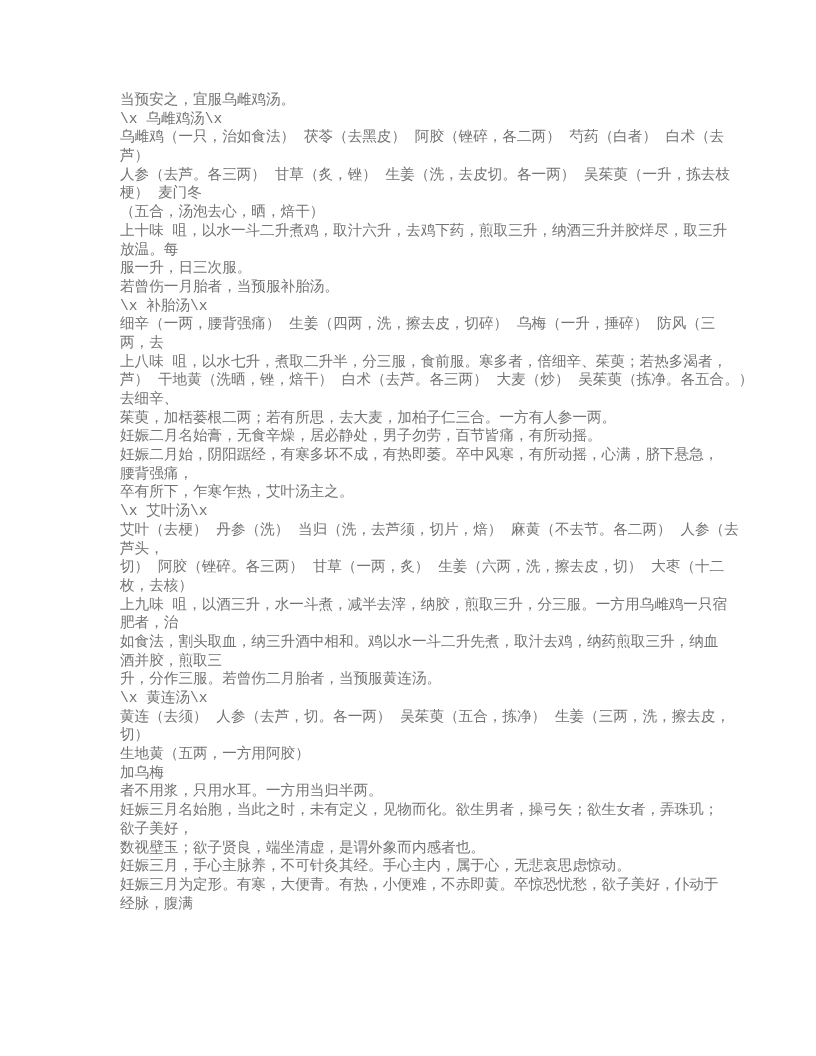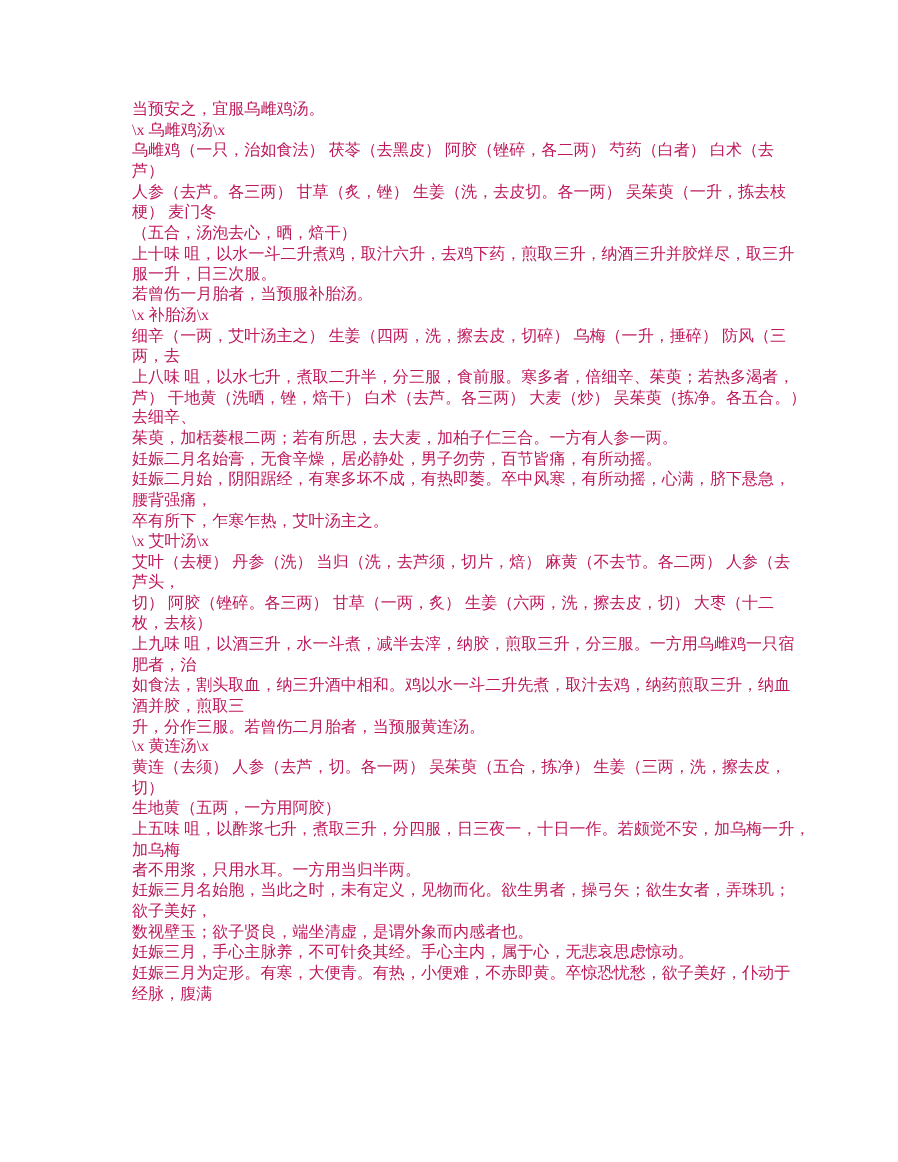--- a/index.html
+++ b/index.html
@@ -2,43 +2,44 @@
 <html><head>
 <meta charset="utf-8">
 <style>
   html, body { margin: 0; padding: 0; background: #ffffff; }
   body { width: 816px; height: 1056px; position: relative; overflow: hidden; }
   .page {
     position: absolute;
     left: 120px;
     top: 91px;
     width: 580px;
-    font-family: Liberation Serif, serif;
+    font-family: Liberation Mono, monospace;
     font-size: 14.6px;
     line-height: 18.7px;
-    color: #be185d;
+    color: #737373;
   }
   .line { white-space: nowrap; height: 18.7px; }
 </style>
 </head>
 <body>
 
 <div class="page">
   <div class="line">当预安之，宜服乌雌鸡汤。</div>
   <div class="line">\x 乌雌鸡汤\x</div>
   <div class="line">乌雌鸡（一只，治如食法） 茯苓（去黑皮） 阿胶（锉碎，各二两） 芍药（白者） 白术（去</div>
   <div class="line">芦）</div>
   <div class="line">人参（去芦。各三两） 甘草（炙，锉） 生姜（洗，去皮切。各一两） 吴茱萸（一升，拣去枝</div>
   <div class="line">梗） 麦门冬</div>
   <div class="line">（五合，汤泡去心，晒，焙干）</div>
   <div class="line">上十味 咀，以水一斗二升煮鸡，取汁六升，去鸡下药，煎取三升，纳酒三升并胶烊尽，取三升</div>
+  <div class="line">放温。每</div>
   <div class="line">服一升，日三次服。</div>
   <div class="line">若曾伤一月胎者，当预服补胎汤。</div>
   <div class="line">\x 补胎汤\x</div>
-  <div class="line">细辛（一两，艾叶汤主之） 生姜（四两，洗，擦去皮，切碎） 乌梅（一升，捶碎） 防风（三</div>
+  <div class="line">细辛（一两，腰背强痛） 生姜（四两，洗，擦去皮，切碎） 乌梅（一升，捶碎） 防风（三</div>
   <div class="line">两，去</div>
   <div class="line">上八味 咀，以水七升，煮取二升半，分三服，食前服。寒多者，倍细辛、茱萸；若热多渴者，</div>
   <div class="line">芦） 干地黄（洗晒，锉，焙干） 白术（去芦。各三两） 大麦（炒） 吴茱萸（拣净。各五合。）</div>
   <div class="line">去细辛、</div>
   <div class="line">茱萸，加栝蒌根二两；若有所思，去大麦，加柏子仁三合。一方有人参一两。</div>
   <div class="line">妊娠二月名始膏，无食辛燥，居必静处，男子勿劳，百节皆痛，有所动摇。</div>
   <div class="line">妊娠二月始，阴阳踞经，有寒多坏不成，有热即萎。卒中风寒，有所动摇，心满，脐下悬急，</div>
   <div class="line">腰背强痛，</div>
   <div class="line">卒有所下，乍寒乍热，艾叶汤主之。</div>
   <div class="line">\x 艾叶汤\x</div>
@@ -48,21 +49,20 @@
   <div class="line">枚，去核）</div>
   <div class="line">上九味 咀，以酒三升，水一斗煮，减半去滓，纳胶，煎取三升，分三服。一方用乌雌鸡一只宿</div>
   <div class="line">肥者，治</div>
   <div class="line">如食法，割头取血，纳三升酒中相和。鸡以水一斗二升先煮，取汁去鸡，纳药煎取三升，纳血</div>
   <div class="line">酒并胶，煎取三</div>
   <div class="line">升，分作三服。若曾伤二月胎者，当预服黄连汤。</div>
   <div class="line">\x 黄连汤\x</div>
   <div class="line">黄连（去须） 人参（去芦，切。各一两） 吴茱萸（五合，拣净） 生姜（三两，洗，擦去皮，</div>
   <div class="line">切）</div>
   <div class="line">生地黄（五两，一方用阿胶）</div>
-  <div class="line">上五味 咀，以酢浆七升，煮取三升，分四服，日三夜一，十日一作。若颇觉不安，加乌梅一升，</div>
   <div class="line">加乌梅</div>
   <div class="line">者不用浆，只用水耳。一方用当归半两。</div>
   <div class="line">妊娠三月名始胞，当此之时，未有定义，见物而化。欲生男者，操弓矢；欲生女者，弄珠玑；</div>
   <div class="line">欲子美好，</div>
   <div class="line">数视壁玉；欲子贤良，端坐清虚，是谓外象而内感者也。</div>
   <div class="line">妊娠三月，手心主脉养，不可针灸其经。手心主内，属于心，无悲哀思虑惊动。</div>
   <div class="line">妊娠三月为定形。有寒，大便青。有热，小便难，不赤即黄。卒惊恐忧愁，欲子美好，仆动于</div>
   <div class="line">经脉，腹满</div>
 </div>
 

